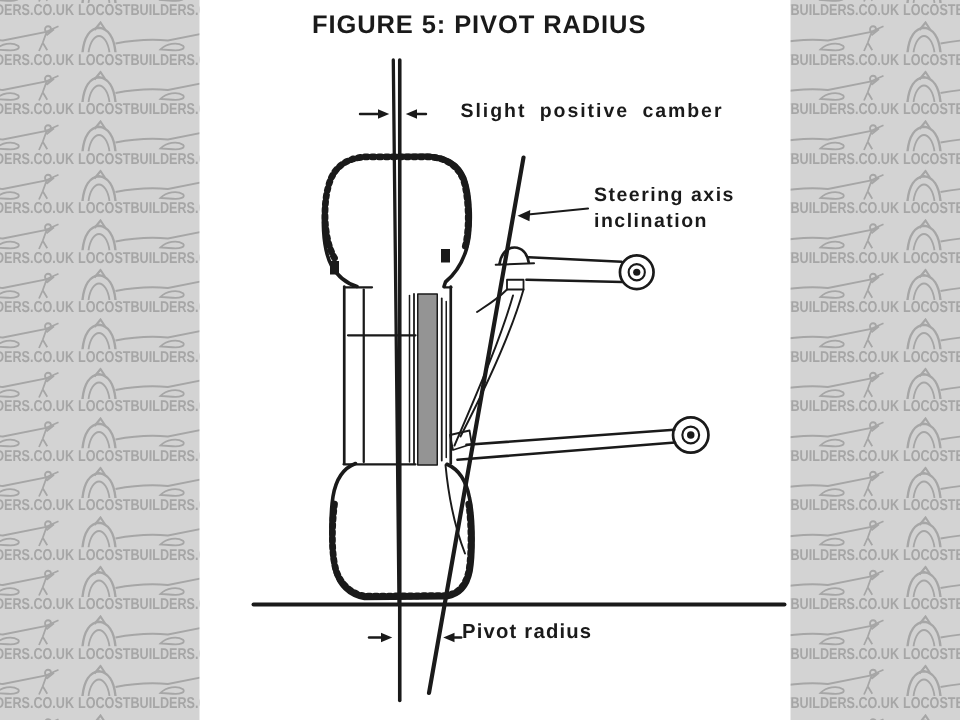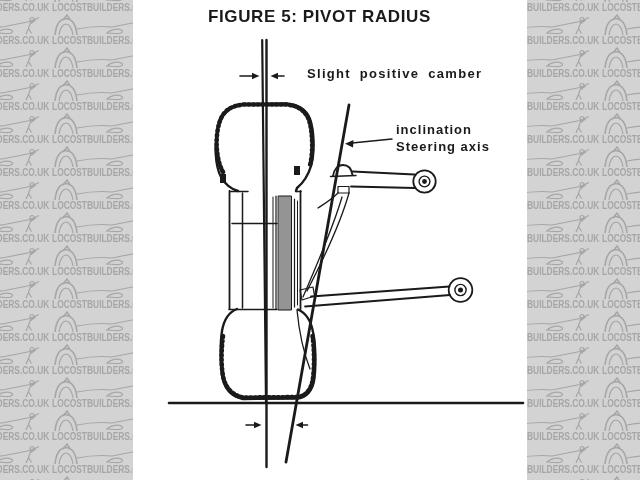--- a/index.html
+++ b/index.html
@@ -1458,18 +1458,19 @@
       <line x1="303" y1="425" x2="307.5" y2="425"></line>
     </g>
   </g>
 </svg>
 
 <div class="lbl" id="title">FIGURE 5: PIVOT RADIUS</div>
 
 <div class="lbl" id="camber">Slight positive camber</div>
 
 <div class="lbl" id="steering">
+  <div>Steering axis</div>
   <div>inclination</div>
-  <div>Steering axis</div>
 </div>
 
 <div class="lbl" id="pivot">
+  <div>Pivot radius</div>
 </div>
 
 </body></html>

